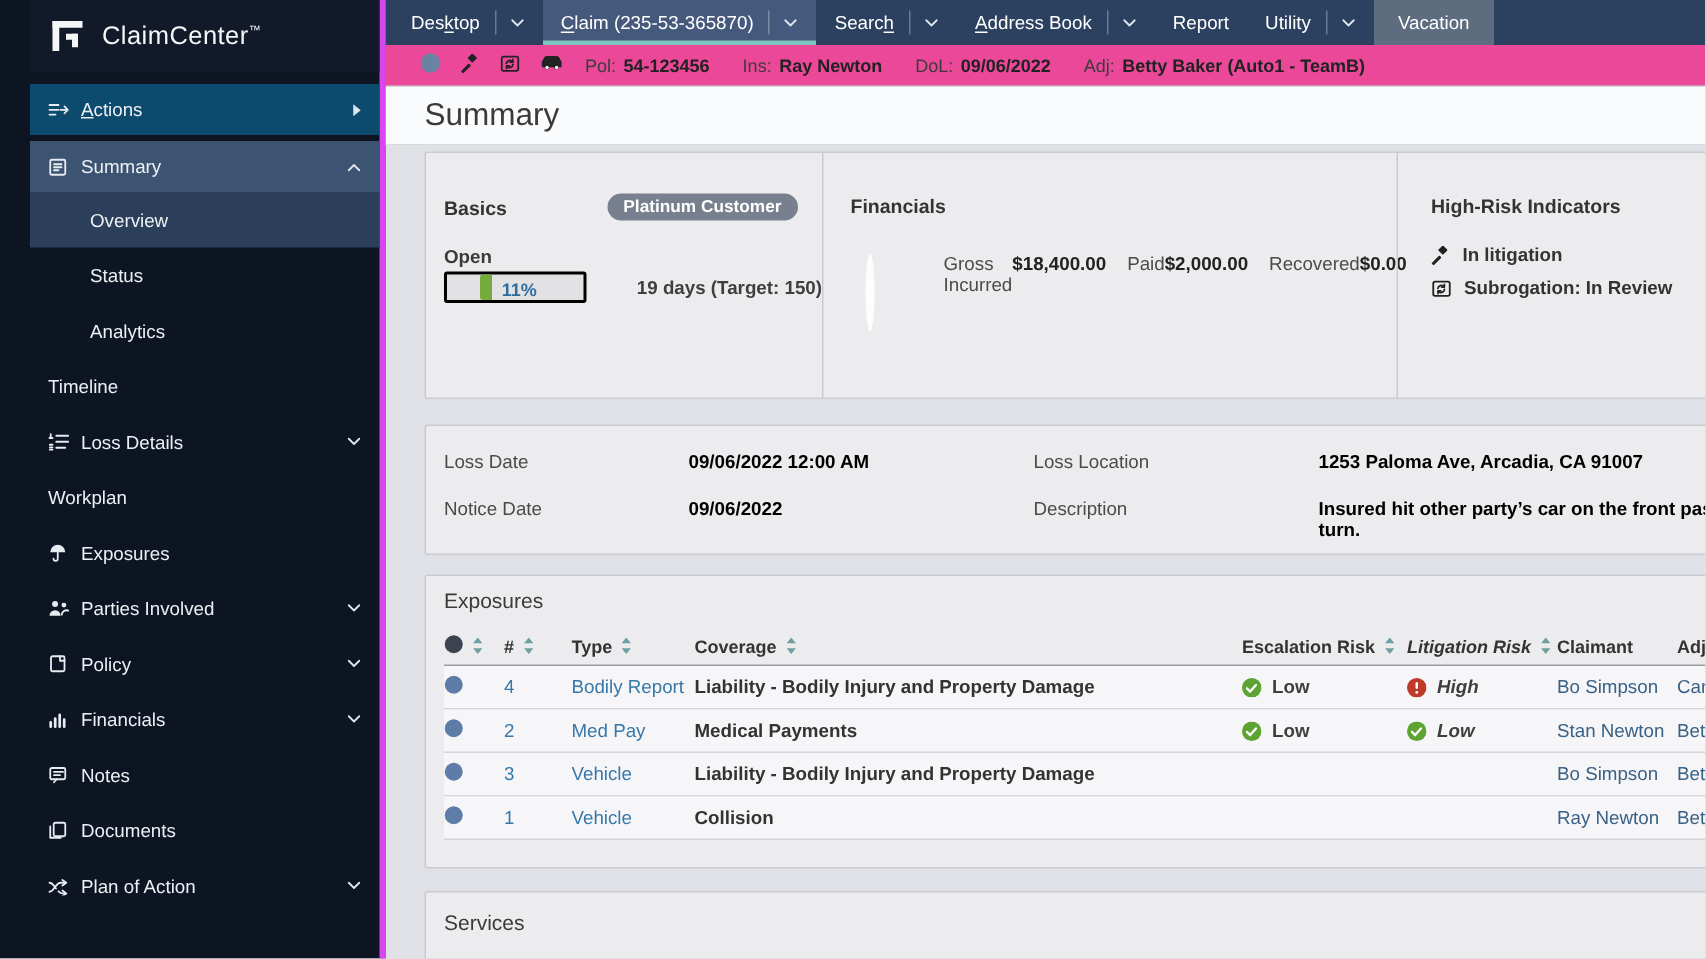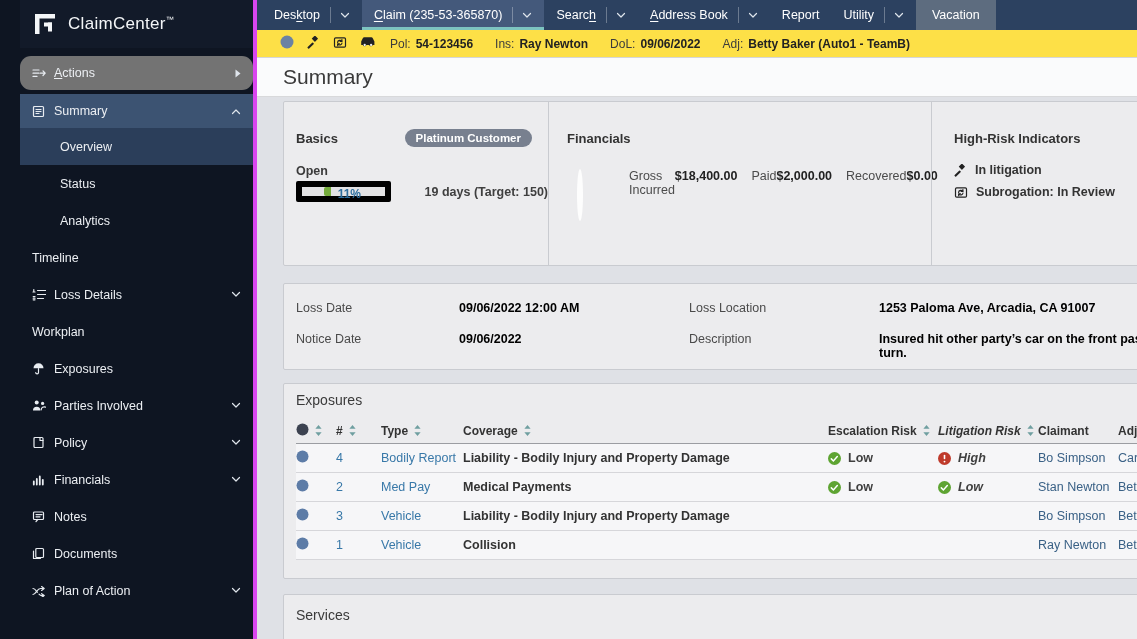--- a/index.html
+++ b/index.html
@@ -10,62 +10,62 @@
   .sidebar { width:257px; min-width:257px; height:639px; background:#0e1522; color:#eceff3; border-right:4px solid #d946ef;padding-left:20px; }
   .logo { height:48px; display:flex; align-items:center; gap:10px; padding-left:12px; background:#121a29; }
   .logo-mark svg { display:block; }
   .logo-text { font-size:17px; color:#f4f6f8; letter-spacing:.3px; }
   .logo-text sup { font-size:8px; vertical-align:super; }
   .snav { margin-top:8px; }
   .srow { height:34px; display:flex; align-items:center; padding:0 12px; font-size:12.5px; cursor:pointer; position:relative; }
   .srow .sicon { width:22px; display:inline-flex; align-items:center; color:#e8ecf1; }
   .srow .slabel { flex:1; }
   .srow .schev { color:#dfe5ec; display:inline-flex; }
-  .srow.act { background:#737373; margin-bottom:4px;border-radius:11px; }
+  .srow.act { background:#0c4a6e; margin-bottom:4px; }
   .srow.act .slabel { text-decoration:none; }
   .srow.act .ul { text-decoration:underline; }
   .srow.grp { background:#3c5372; }
   .srow.child { padding-left:40px; height:37px; }
   .srow.sel { background:#2b3e5a; }
   .srow.plain { padding-left:12px; height:37px; }
   .srow.top { height:37px; }
 
   
   .main { flex:1; display:flex; flex-direction:column; overflow:hidden; }
 
   .navbar { height:30px; background:#2c4160; display:flex; align-items:stretch; padding-left:5px; color:#fff; }
   .tab { display:flex; align-items:center; font-size:12.5px; cursor:pointer; padding:0 12px; position:relative; white-space:nowrap; }
   .tab .ul { text-decoration:underline; text-underline-offset:2px; }
   .tab.active { background:#44597b; box-shadow:inset 0 -3px 0 #7dc4c0; }
   .tab.plain { background:#5d6c7f; padding:0 16px; }
   .tab .tsep { width:1px; height:16px; background:rgba(255,255,255,.3); margin:0 0 0 10px; }
   .tab .tchev { padding-left:9px; display:inline-flex; color:#dfe5ec; }
 
-  .claimbar { height:28px; background:#fde047; border-bottom:1px solid #d5d6d8; display:flex; align-items:center; padding-left:23px; gap:14px; font-size:12px; color:#333; }
+  .claimbar { height:28px; background:#ec4899; border-bottom:1px solid #d5d6d8; display:flex; align-items:center; padding-left:23px; gap:14px; font-size:12px; color:#333; }
   .cicons { display:flex; align-items:center; gap:13px; color:#222; }
   .cfield { display:flex; gap:5px; align-items:baseline; margin-right:8px; }
   .cfield .cl { color:#3c3c3c; }
   .cfield .cv { font-weight:bold; color:#222; }
 
   .titlebar { height:39px; background:#fafbfc; border-bottom:1px solid #d8d9db; display:flex; align-items:center; padding-left:26px; }
   .titlebar h1 { font-size:21px; font-weight:400; color:#3a3a3a; }
 
   .content { flex:1; overflow:hidden; padding:4px 0 0 26px; }
   .card { width:930px; background:#ececee; border:1px solid #c9cbd0; border-radius:2px; }
 
   
   .top-card { height:165px; display:flex; margin-bottom:17px; }
   .sec { padding:14px 0 0 12px; }
   .sec-title { font-size:13px; font-weight:bold; color:#333; }
   .basics { width:264px; }
   .basics .sec-head { display:flex; align-items:center; justify-content:space-between; padding-right:16px; margin-top:13px; }
   .badge { background:#78808f; color:#fff; font-size:11.5px; font-weight:bold; border-radius:10px; padding:3px 11px; }
   .open-label { font-weight:bold; font-size:12.5px; color:#3b3b3b; margin-top:17px; }
   .progress-row { display:flex; align-items:center; margin-top:3px; }
-  .progress { width:126px; height:21px; background:#e2e2e4; border:6px solid #000000; border-radius:2px; position:relative; display:flex; align-items:flex-start;padding-left:22px; }
+  .progress { width:126px; height:21px; background:#e2e2e4; border:2px solid #000000; border-radius:2px; position:relative; display:flex; align-items:flex-end;padding-left:22px; }
   .progress .fill { height:100%; background:#74ab3c; border-radius:2px 0 0 2px; }
   .progress .pct { font-size:12px; font-weight:bold; color:#2d6e9e; margin-left:7px; }
   .days { font-size:12.5px; font-weight:bold; color:#3f3f3f; margin-left:34px; white-space:nowrap; }
   .financials { width:383px; border-left:1px solid #c9cbd0; padding-left:18px; padding-top:27px; }
   .fin-body { display:flex; margin-top:22px; }
   .pie { width:52px; height:52px; border-radius:50%; border:3px solid #fdfdfd; margin-left:10px; }
   .fin-rows { flex:1; margin-left:46px; padding-right:25px; display:flex; flex-direction:row; gap:14px; }
   .fin-row { display:flex; justify-content:space-between; font-size:12.5px; }
   .fin-row .fl { color:#4b4b4b; }
   .fin-row .fv { font-weight:bold; color:#222; }

